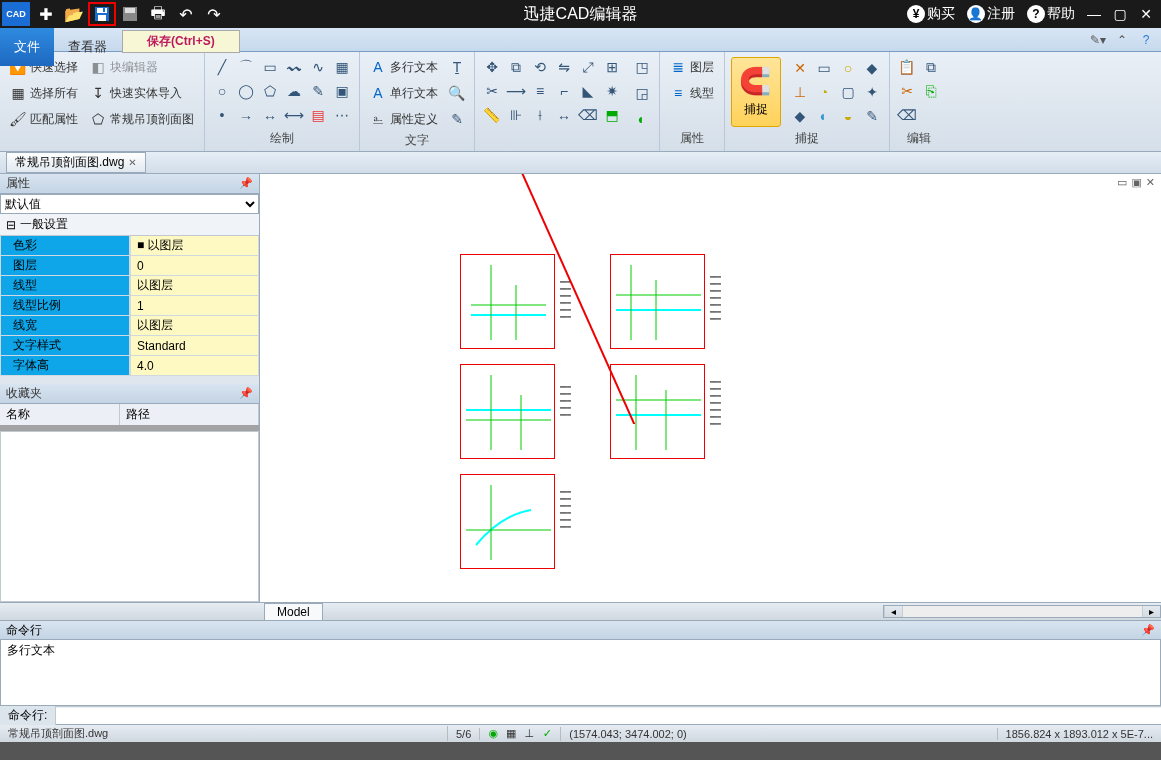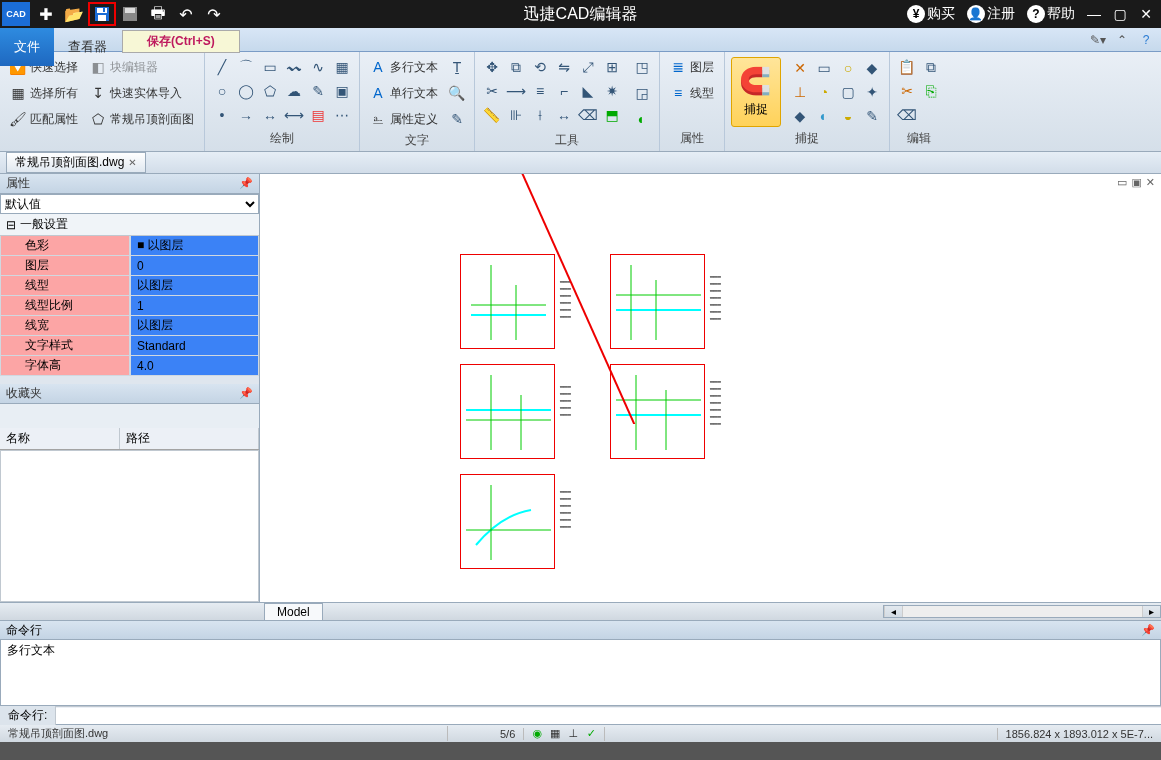--- a/index.html
+++ b/index.html
@@ -46,23 +46,23 @@
 .doc-tab .close{font-size:10px;color:#666;cursor:pointer;}
 
 
 .main { display:flex; height: calc(760px - 28px - 24px - 100px - 22px - 18px - 18px - 86px - 18px - 18px); }
 .left-panel { width: 260px; display:flex;flex-direction:column;background:#e8eef4;border-right:1px solid #9ab;}
 .panel-header { height:20px;background:linear-gradient(#d8e4f0,#c4d4e4);border-bottom:1px solid #9ab;display:flex;align-items:center;padding:0 6px;font-size:12px;color:#333;}
 .panel-header .pin{margin-left:auto;font-size:11px;color:#555;cursor:pointer;}
 .prop-select{width:100%;height:20px;border:1px solid #9ab;background:#fff;font-size:12px;}
 .prop-tree-header{background:#f0f4f8;border-bottom:1px solid #c0c8d0;padding:2px 6px;font-size:12px;display:flex;align-items:center;gap:4px;}
 .prop-grid{display:grid;grid-template-columns:130px 1fr; }
-.prop-grid div{border:1px solid #d0d8e0;border-top:none;padding:2px 6px;font-size:12px;background:#3b82f6;height:20px;display:flex;align-items:center;}
-.prop-grid .k{background:#fca5a5;padding-left:24px;}
-.fav-header{display:grid;grid-template-columns:120px 1fr;border-bottom:1px solid #a3a3a3;margin-top:24px;}
+.prop-grid div{border:1px solid #d0d8e0;border-top:none;padding:2px 6px;font-size:12px;background:#fef9c3;height:20px;display:flex;align-items:center;}
+.prop-grid .k{background:#0ea5e9;padding-left:12px;}
+.fav-header{display:grid;grid-template-columns:120px 1fr;border-bottom:6px solid #a3a3a3;}
 .fav-header div{padding:2px 6px;font-size:12px;background:#ecf0f6;border-right:1px solid #c0c8d0;}
 .left-spacer{flex:1;background:#dfe6ee;}
 
 .canvas-area{flex:1;display:flex;flex-direction:column;position:relative;}
 .canvas{flex:1;background:#fff;position:relative;overflow:hidden;}
 .close-panel-icons{position:absolute;right:6px;top:2px;display:flex;gap:4px;font-size:11px;color:#666;}
 .drawing-box{position:absolute;border:1px solid #e00;}
 .annot{position:absolute;font-size:6px;line-height:7px;color:#000;}
 
 .arrow-overlay{position:absolute;pointer-events:none;z-index:50;}
@@ -78,21 +78,21 @@
 .cmd-header{height:18px;background:linear-gradient(#d8e4f0,#c4d4e4);display:flex;align-items:center;padding:0 6px;font-size:12px;gap:41px;}
 .cmd-header .pin{margin-left:auto;font-size:11px;cursor:pointer;}
 .cmd-log{flex:1;background:#fff;border:1px solid #9ab;margin:0;padding:2px 6px;font-size:12px;overflow:auto;}
 .cmd-input-row{height:18px;display:flex;align-items:center;background:#ecf0f6;border-top:1px solid #c0c8d0;}
 .cmd-input-row .lbl{background:#dce4ec;padding:1px 8px;font-size:12px;border-right:1px solid #c0c8d0;}
 .cmd-input-row input{flex:1;border:none;background:#fff;height:16px;font-size:12px;padding:0 4px;}
 
 
 .status{height:18px;background:linear-gradient(#e6ecf2,#d0d8e0);border-top:1px solid #9ab;display:flex;align-items:center;font-size:11px;color:#333;}
 .status .s-left{padding:0 8px;flex:0 0 448px;border-right:1px solid #bbb;}
-.status .s-mid1{padding:0 8px;border-right:1px solid #bbb;margin-left:44px;}
+.status .s-mid1{padding:0 8px;border-right:1px solid #bbb;}
 .status .s-icons{display:flex;gap:4px;padding:0 6px;border-right:1px solid #bbb;}
 .status .s-icons span{width:14px;height:14px;display:flex;align-items:center;justify-content:center;}
 .status .s-coord{padding:0 8px;flex:1;}
 .status .s-right{padding:0 8px;border-left:1px solid #bbb;margin-left:auto;}
 
 svg{display:block;}
 </style>
 </head>
 <body>
 
@@ -259,21 +259,20 @@
         <div class="icon-cell">↔</div>
         <div class="icon-cell">⌫</div>
         <div class="icon-cell" style="color:#0a0">⬒</div>
       </div>
       <div class="rg-col" style="margin-left:4px;">
         <div class="icon-cell">◳</div>
         <div class="icon-cell">◲</div>
         <div class="icon-cell" style="color:#0a0">◐</div>
       </div>
     </div>
-    <div class="rg-label">工具</div>
   </div>
 
   <div class="ribbon-group">
     <div class="rg-body">
       <div class="rg-col">
         <div class="rg-item">
             <span class="ic" style="color:#06c">≣</span>
             <span>图层</span>
           </div>
         <div class="rg-item">
@@ -470,14 +469,15 @@
 
 <div class="status">
   <div class="s-left">常规吊顶剖面图.dwg</div>
   <div class="s-mid1">5/6</div>
   <div class="s-icons">
     <span style="color:#0a0">◉</span>
     <span>▦</span>
     <span>⊥</span>
     <span style="color:#0a0">✓</span>
   </div>
+  <div class="s-coord">(1574.043; 3474.002; 0)</div>
   <div class="s-right">1856.824 x 1893.012 x 5E-7...</div>
 </div>
 
 </body></html>

